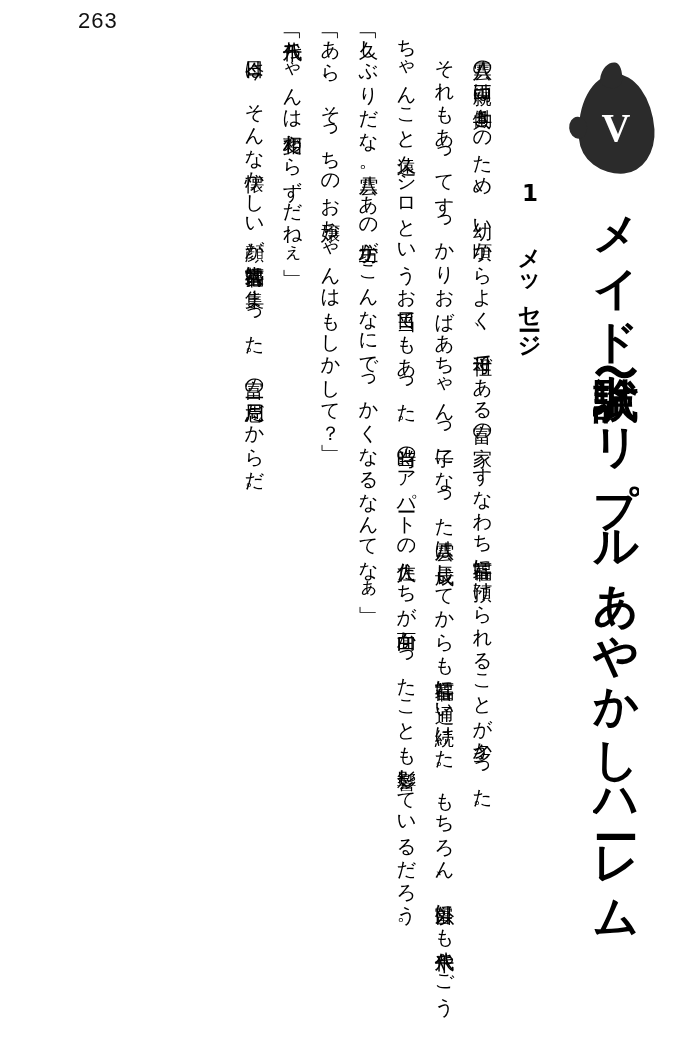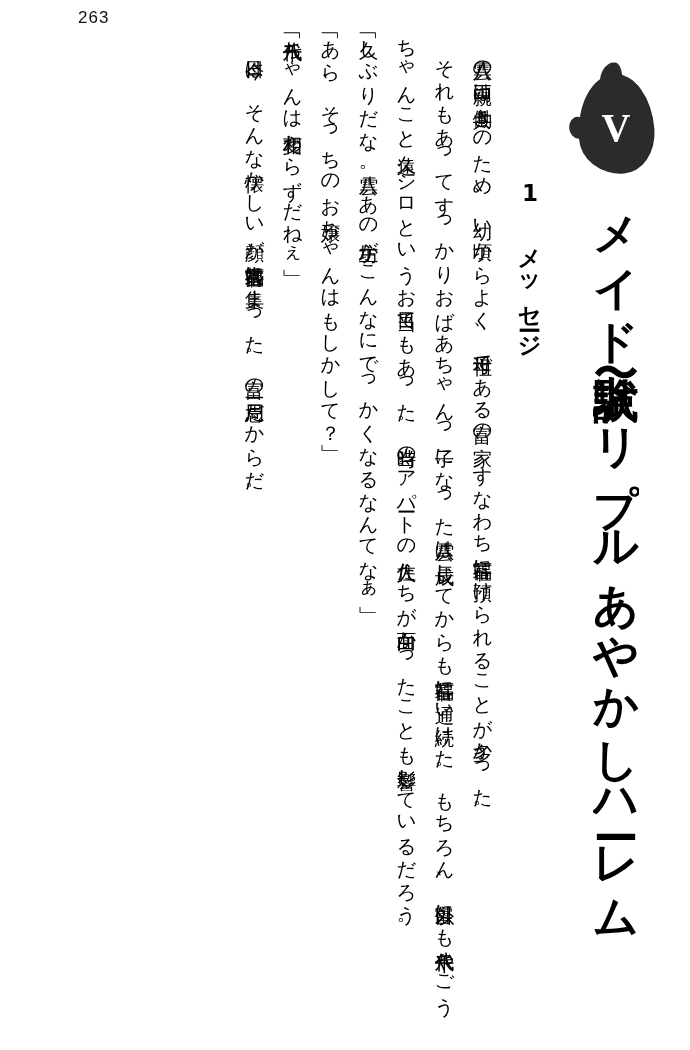--- a/index.html
+++ b/index.html
@@ -14,21 +14,21 @@
     font-family: "Liberation Serif", "DejaVu Serif", serif;
     color: #000000;
     position: relative;
   }
 
   
   .page-number {
     position: absolute;
     top: 8px;
     left: 78px;
-    font-size: 17px;
+    font-size: 22px;
     font-family: "Liberation Sans", sans-serif;
     letter-spacing: 1px;
     color: #111;
   }
 
   
   .page-body {
     position: absolute;
     top: 30px;
     right: 20px;

